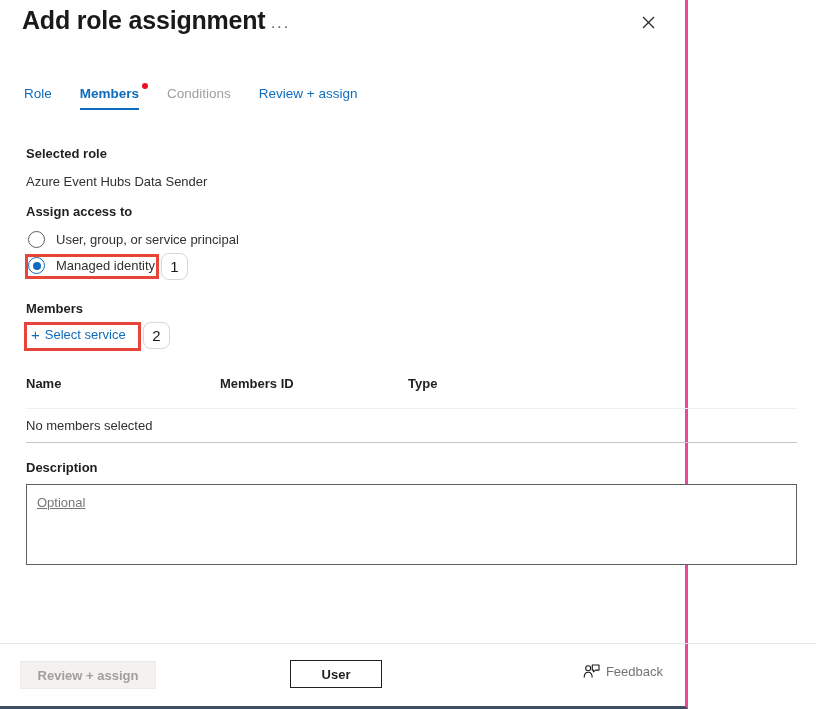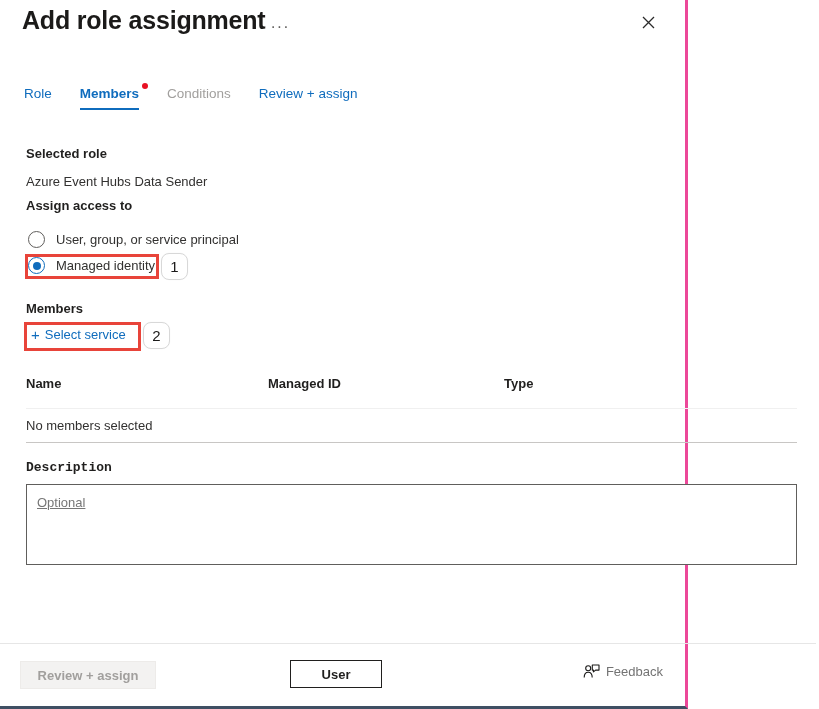--- a/index.html
+++ b/index.html
@@ -104,23 +104,23 @@
     color: #201f1e;
   }
   .static-text {
     position: absolute;
     font-size: 13px;
     color: #323130;
   }
 
   #lbl-selected-role { left: 26px; top: 146px; }
   #txt-selected-role { left: 26px; top: 174px; }
-  #lbl-assign-access { left: 26px; top: 198px; }
+  #lbl-assign-access { left: 26px; top: 204px; }
   #lbl-members      { left: 26px; top: 301px; }
-  #lbl-description  { left: 26px; top: 460px; font-family: Liberation Mono, monospace; }
+  #lbl-description  { left: 26px; top: 460px; }
 
   
   .radio-row {
     position: absolute;
     display: flex;
     align-items: center;
     cursor: pointer;
   }
   #radio-user { left: 28px; top: 231px; }
   #radio-mi   { left: 28px; top: 257px; }
@@ -196,21 +196,20 @@
   
   .table {
     position: absolute;
     left: 26px; top: 376px;
     width: 771px;
   }
   .table-head {
     display: flex;
     height: 26px;
     align-items: flex-start;
-    gap: 48px;
   }
   .th {
     font-size: 13px;
     font-weight: 700;
     color: #201f1e;
   }
   .th.c-name { width: 194px; }
   .th.c-objid { width: 188px; }
   .th.c-type { flex: 1; }
   .table-divider {
@@ -351,21 +350,21 @@
       <span class="plus">+</span>
       <span>Select service</span>
     </div>
 
     <div class="redbox" id="redbox-2"></div>
     <div class="badge" id="badge-2">2</div>
 
     <div class="table">
       <div class="table-head">
         <div class="th c-name">Name</div>
-        <div class="th c-objid">Managed ID</div>
+        <div class="th c-objid">Members ID</div>
         <div class="th c-type">Type</div>
       </div>
       <div class="table-divider"></div>
       <div class="table-row">
         <div class="td">No members selected</div>
       </div>
       <div class="table-bottom"></div>
     </div>
 
     <div class="section-label" id="lbl-description">Description</div>

